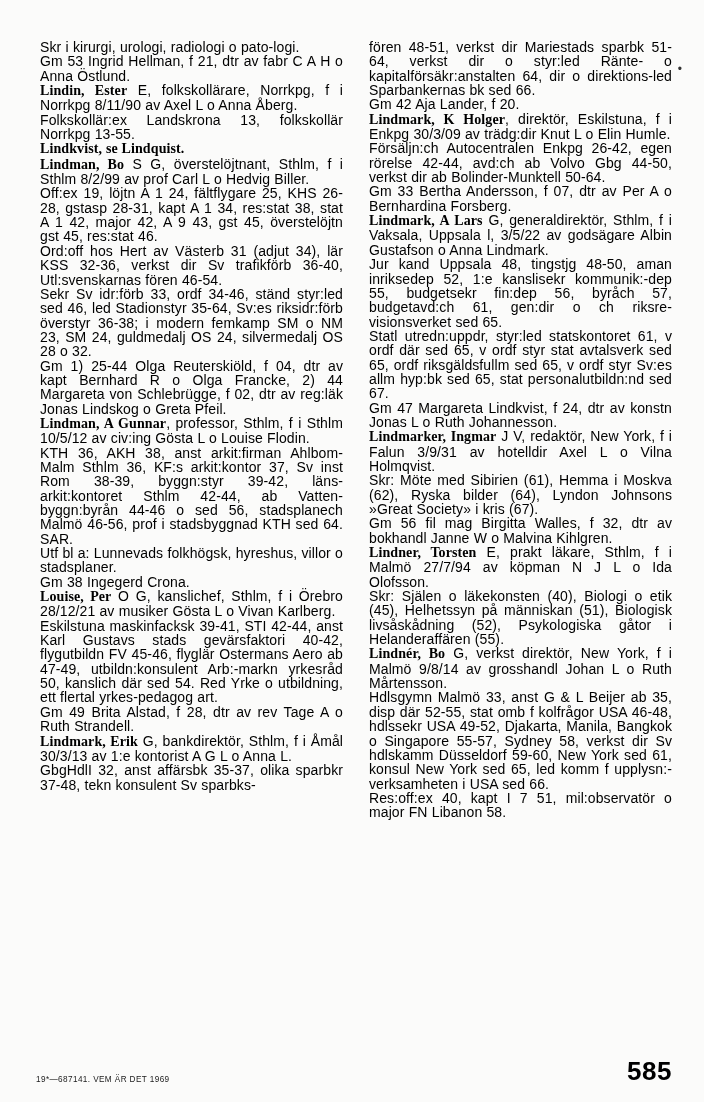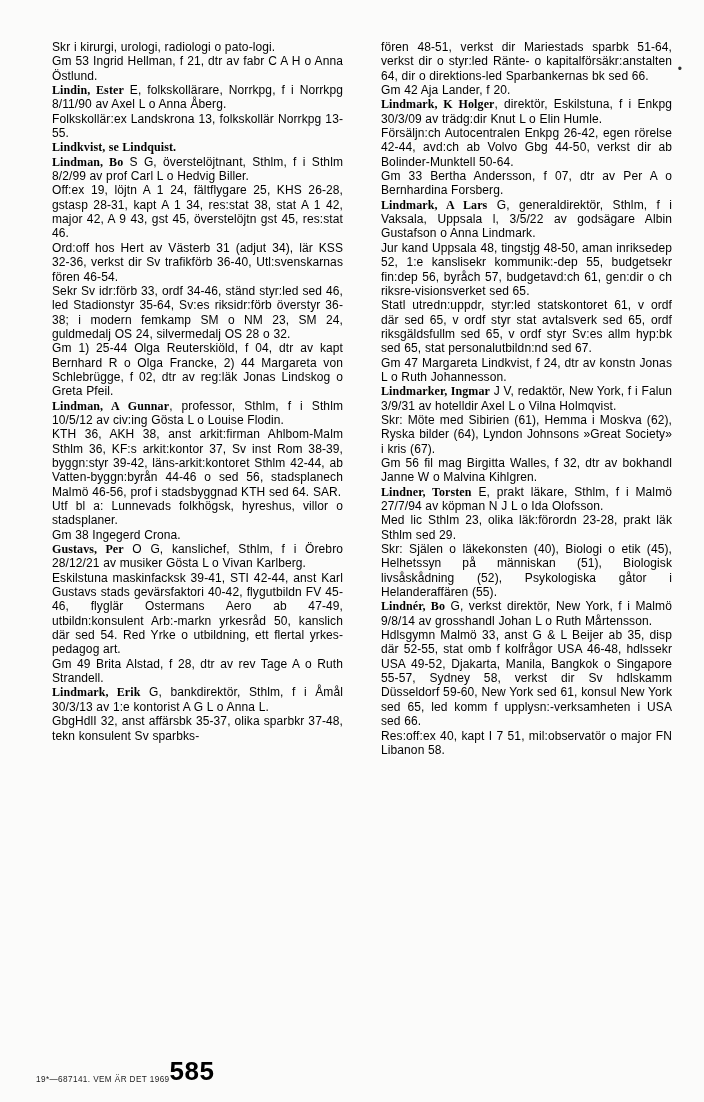--- a/index.html
+++ b/index.html
@@ -27,39 +27,39 @@
     left: 36px;
     top: 40px;
     width: 636px;
     display: flex;
     gap: 22px;
   }
   .col {
     width: 307px;
   }
   .para {
-    font-size: 12px;
+    font-size: 14px;
     line-height: 14.35px;
     text-align: justify;
-    margin: 0 0 0 16px;
+    margin: 0 0 0 4px;
     letter-spacing: 0.1px;
     word-spacing: 0.2px;
   }
   .para b {
     font-weight: bold;
     font-family: Liberation Serif, serif;
   }
   .footer {
     position: absolute;
     left: 36px;
     top: 1056px;
     width: 636px;
     display: flex;
     align-items: flex-end;
-    justify-content: flex-start;
+    justify-content: space-between;
   }
   .footer-left {
     font-size: 8.2px;
     letter-spacing: 0.4px;
     color: #1a1a1a;
     padding-bottom: 3px;
   }
   .footer-right {
     font-size: 26px;
     font-weight: bold;
@@ -90,42 +90,41 @@
       <p class="para"><b>Lindkvist, se Lindquist.</b></p>
       <p class="para"><b>Lindman, Bo</b> S G, överstelöjtnant, Sthlm, f i Sthlm 8/2/99 av prof Carl L o Hedvig Biller.</p>
       <p class="para">Off:ex 19, löjtn A 1 24, fältflygare 25, KHS 26-28, gstasp 28-31, kapt A 1 34, res:stat 38, stat A 1 42, major 42, A 9 43, gst 45, överstelöjtn gst 45, res:stat 46.</p>
       <p class="para">Ord:off hos Hert av Västerb 31 (adjut 34), lär KSS 32-36, verkst dir Sv trafikförb 36-40, Utl:svenskarnas fören 46-54.</p>
       <p class="para">Sekr Sv idr:förb 33, ordf 34-46, ständ styr:led sed 46, led Stadionstyr 35-64, Sv:es riksidr:förb överstyr 36-38; i modern femkamp SM o NM 23, SM 24, guldmedalj OS 24, silvermedalj OS 28 o 32.</p>
       <p class="para">Gm 1) 25-44 Olga Reuterskiöld, f 04, dtr av kapt Bernhard R o Olga Francke, 2) 44 Margareta von Schlebrügge, f 02, dtr av reg:läk Jonas Lindskog o Greta Pfeil.</p>
       <p class="para"><b>Lindman, A Gunnar</b>, professor, Sthlm, f i Sthlm 10/5/12 av civ:ing Gösta L o Louise Flodin.</p>
       <p class="para">KTH 36, AKH 38, anst arkit:firman Ahlbom-Malm Sthlm 36, KF:s arkit:kontor 37, Sv inst Rom 38-39, byggn:styr 39-42, läns-arkit:kontoret Sthlm 42-44, ab Vatten-byggn:byrån 44-46 o sed 56, stadsplanech Malmö 46-56, prof i stadsbyggnad KTH sed 64. SAR.</p>
       <p class="para">Utf bl a: Lunnevads folkhögsk, hyreshus, villor o stadsplaner.</p>
       <p class="para">Gm 38 Ingegerd Crona.</p>
-      <p class="para"><b>Gustavs, Per</b> O G, kanslichef, Sthlm, f i Örebro 28/12/21 av musiker Gösta L o Vivan Karlberg.</p>
+      <p class="para"><b>Louise, Per</b> O G, kanslichef, Sthlm, f i Örebro 28/12/21 av musiker Gösta L o Vivan Karlberg.</p>
       <p class="para">Eskilstuna maskinfacksk 39-41, STI 42-44, anst Karl Gustavs stads gevärsfaktori 40-42, flygutbildn FV 45-46, flyglär Ostermans Aero ab 47-49, utbildn:konsulent Arb:-markn yrkesråd 50, kanslich där sed 54. Red Yrke o utbildning, ett flertal yrkes-pedagog art.</p>
       <p class="para">Gm 49 Brita Alstad, f 28, dtr av rev Tage A o Ruth Strandell.</p>
       <p class="para"><b>Lindmark, Erik</b> G, bankdirektör, Sthlm, f i Åmål 30/3/13 av 1:e kontorist A G L o Anna L.</p>
       <p class="para">GbgHdlI 32, anst affärsbk 35-37, olika sparbkr 37-48, tekn konsulent Sv sparbks-</p>
     </div>
 
     <div class="col">
       <p class="para">fören 48-51, verkst dir Mariestads sparbk 51-64, verkst dir o styr:led Ränte- o kapitalförsäkr:anstalten 64, dir o direktions-led Sparbankernas bk sed 66.</p>
       <p class="para">Gm 42 Aja Lander, f 20.</p>
       <p class="para"><b>Lindmark, K Holger</b>, direktör, Eskilstuna, f i Enkpg 30/3/09 av trädg:dir Knut L o Elin Humle.</p>
       <p class="para">Försäljn:ch Autocentralen Enkpg 26-42, egen rörelse 42-44, avd:ch ab Volvo Gbg 44-50, verkst dir ab Bolinder-Munktell 50-64.</p>
       <p class="para">Gm 33 Bertha Andersson, f 07, dtr av Per A o Bernhardina Forsberg.</p>
       <p class="para"><b>Lindmark, A Lars</b> G, generaldirektör, Sthlm, f i Vaksala, Uppsala l, 3/5/22 av godsägare Albin Gustafson o Anna Lindmark.</p>
       <p class="para">Jur kand Uppsala 48, tingstjg 48-50, aman inriksedep 52, 1:e kanslisekr kommunik:-dep 55, budgetsekr fin:dep 56, byråch 57, budgetavd:ch 61, gen:dir o ch riksre-visionsverket sed 65.</p>
       <p class="para">Statl utredn:uppdr, styr:led statskontoret 61, v ordf där sed 65, v ordf styr stat avtalsverk sed 65, ordf riksgäldsfullm sed 65, v ordf styr Sv:es allm hyp:bk sed 65, stat personalutbildn:nd sed 67.</p>
       <p class="para">Gm 47 Margareta Lindkvist, f 24, dtr av konstn Jonas L o Ruth Johannesson.</p>
       <p class="para"><b>Lindmarker, Ingmar</b> J V, redaktör, New York, f i Falun 3/9/31 av hotelldir Axel L o Vilna Holmqvist.</p>
       <p class="para">Skr: Möte med Sibirien (61), Hemma i Moskva (62), Ryska bilder (64), Lyndon Johnsons »Great Society» i kris (67).</p>
       <p class="para">Gm 56 fil mag Birgitta Walles, f 32, dtr av bokhandl Janne W o Malvina Kihlgren.</p>
       <p class="para"><b>Lindner, Torsten</b> E, prakt läkare, Sthlm, f i Malmö 27/7/94 av köpman N J L o Ida Olofsson.</p>
-      <p class="para">Med lic Sthlm 23, olika läk:förordn 23-28, prakt läk Sthlm sed 29.</p>
       <p class="para">Skr: Själen o läkekonsten (40), Biologi o etik (45), Helhetssyn på människan (51), Biologisk livsåskådning (52), Psykologiska gåtor i Helanderaffären (55).</p>
       <p class="para"><b>Lindnér, Bo</b> G, verkst direktör, New York, f i Malmö 9/8/14 av grosshandl Johan L o Ruth Mårtensson.</p>
       <p class="para">Hdlsgymn Malmö 33, anst G &amp; L Beijer ab 35, disp där 52-55, stat omb f kolfrågor USA 46-48, hdlssekr USA 49-52, Djakarta, Manila, Bangkok o Singapore 55-57, Sydney 58, verkst dir Sv hdlskamm Düsseldorf 59-60, New York sed 61, konsul New York sed 65, led komm f upplysn:-verksamheten i USA sed 66.</p>
       <p class="para">Res:off:ex 40, kapt I 7 51, mil:observatör o major FN Libanon 58.</p>
     </div>
 
   </div>
 
   <div class="footer">
     <div class="footer-left">19*—687141. VEM ÄR DET 1969</div>

